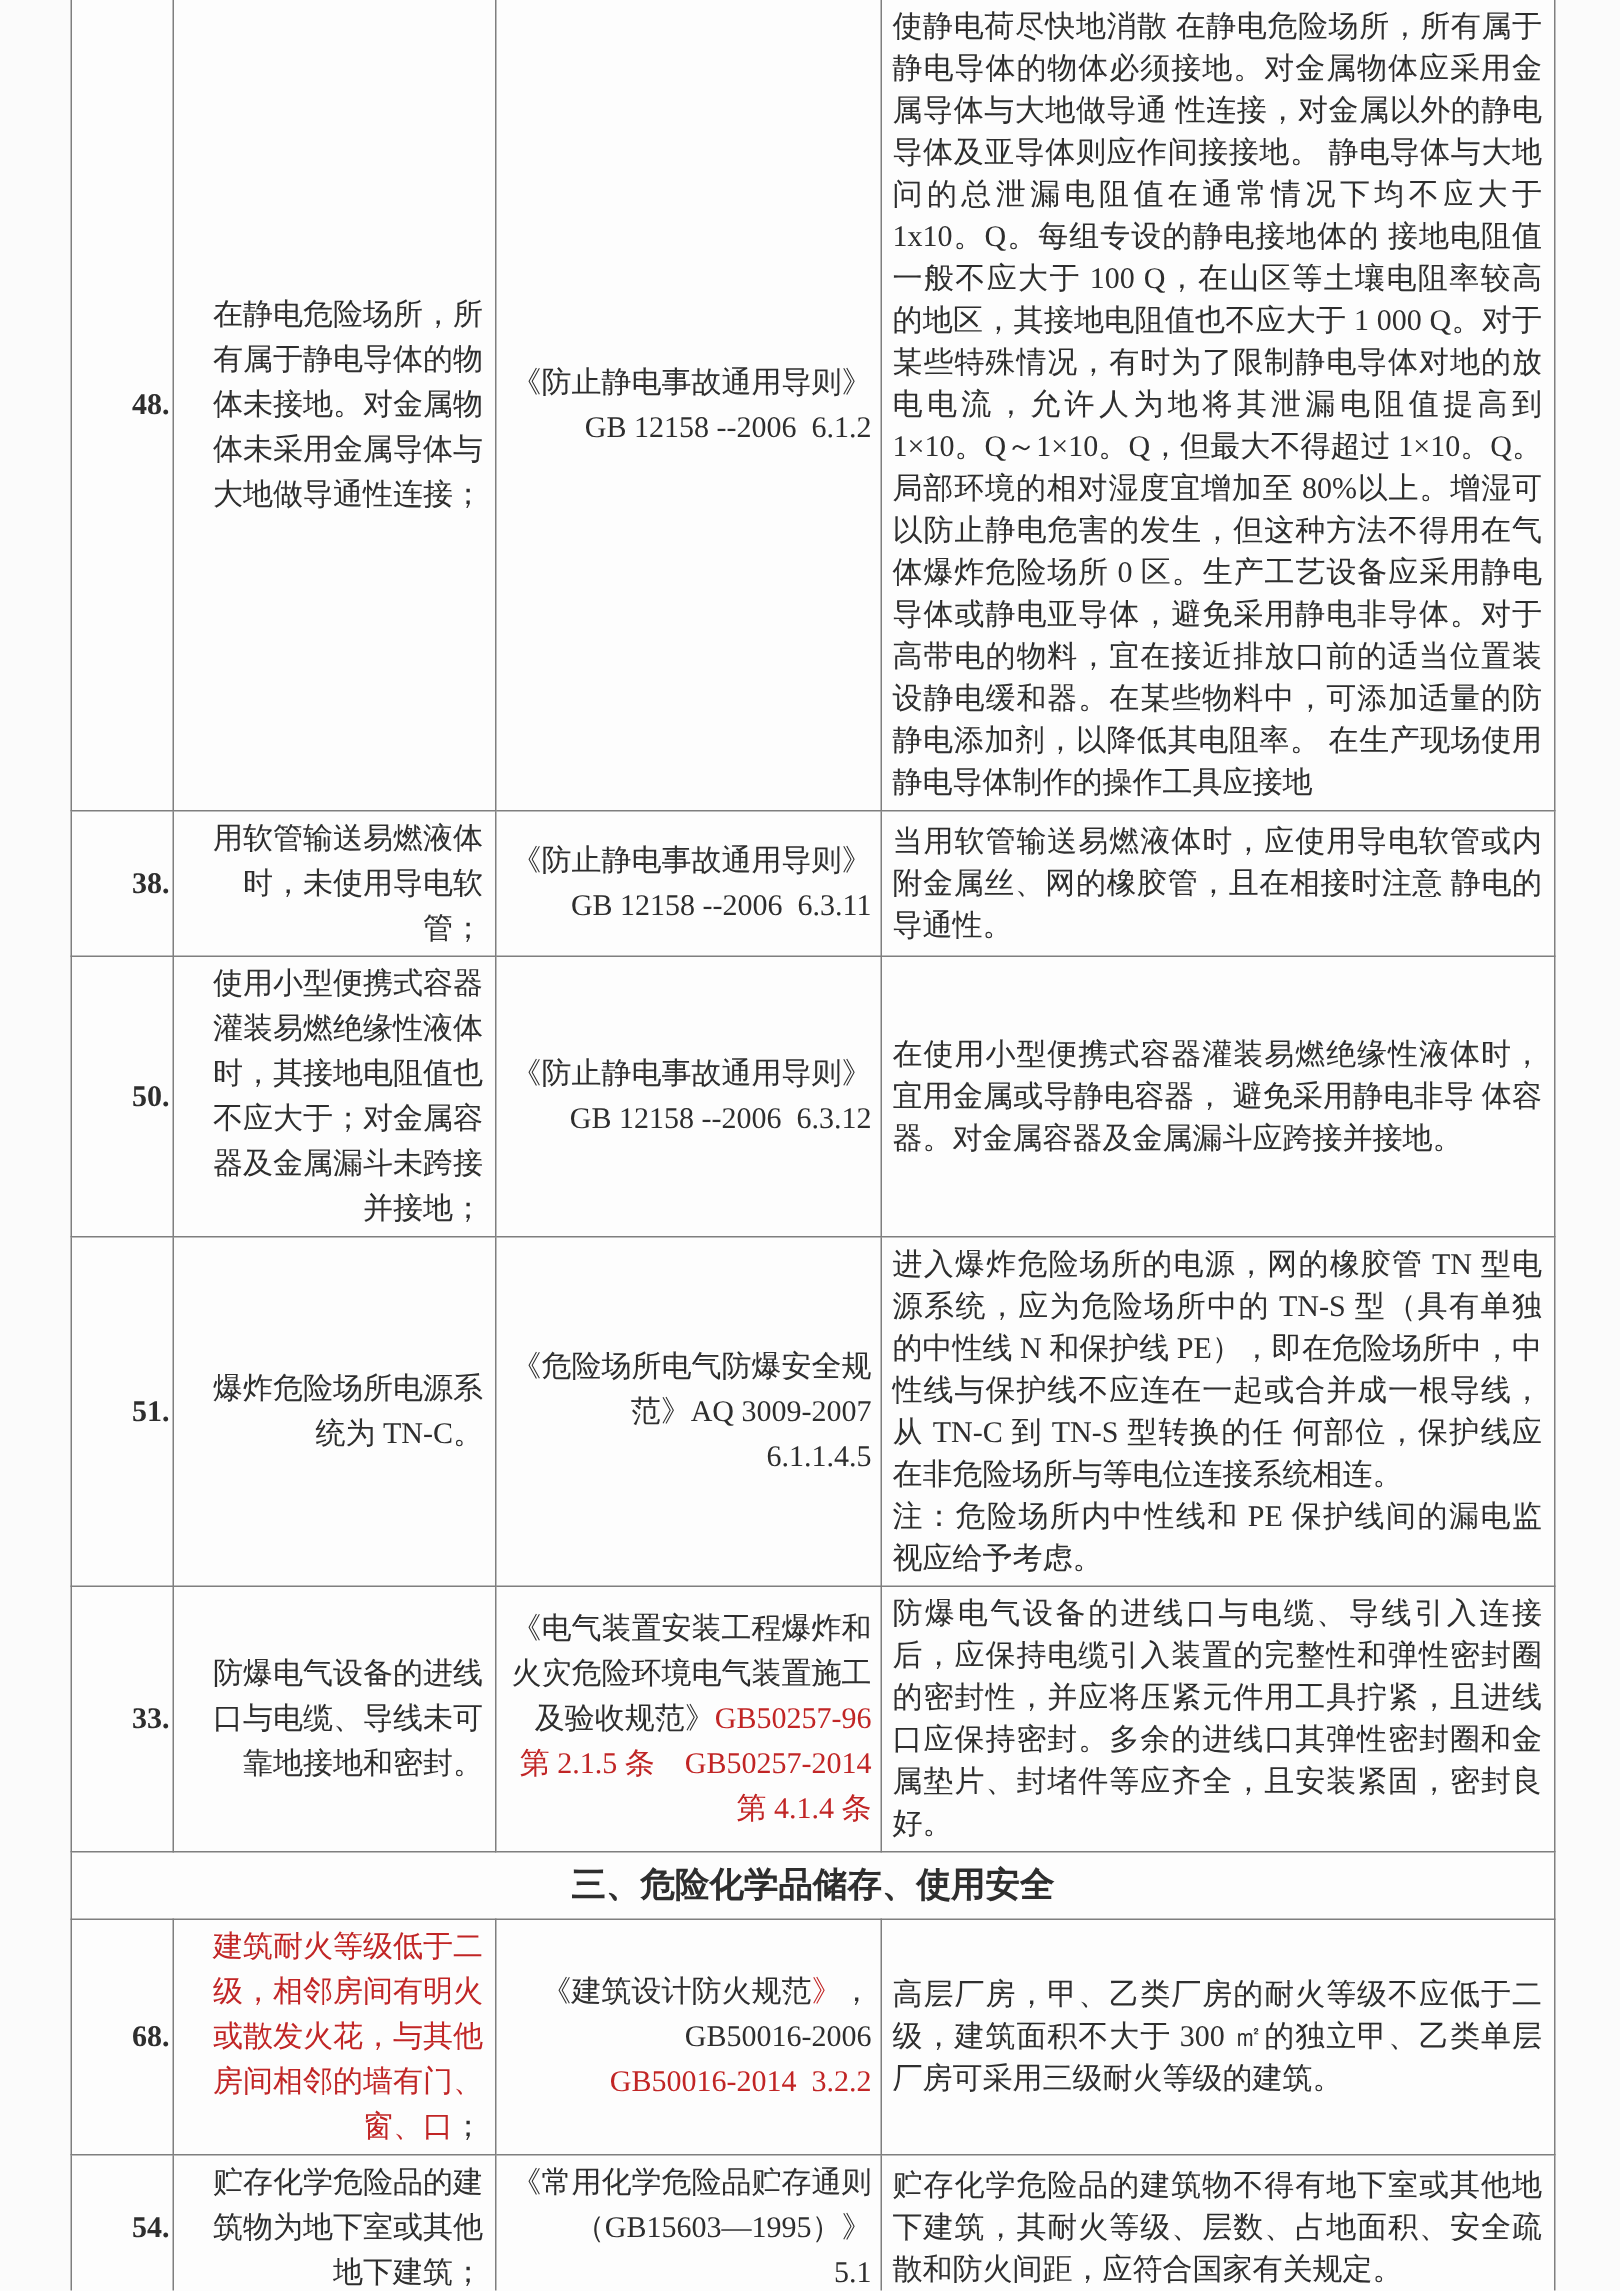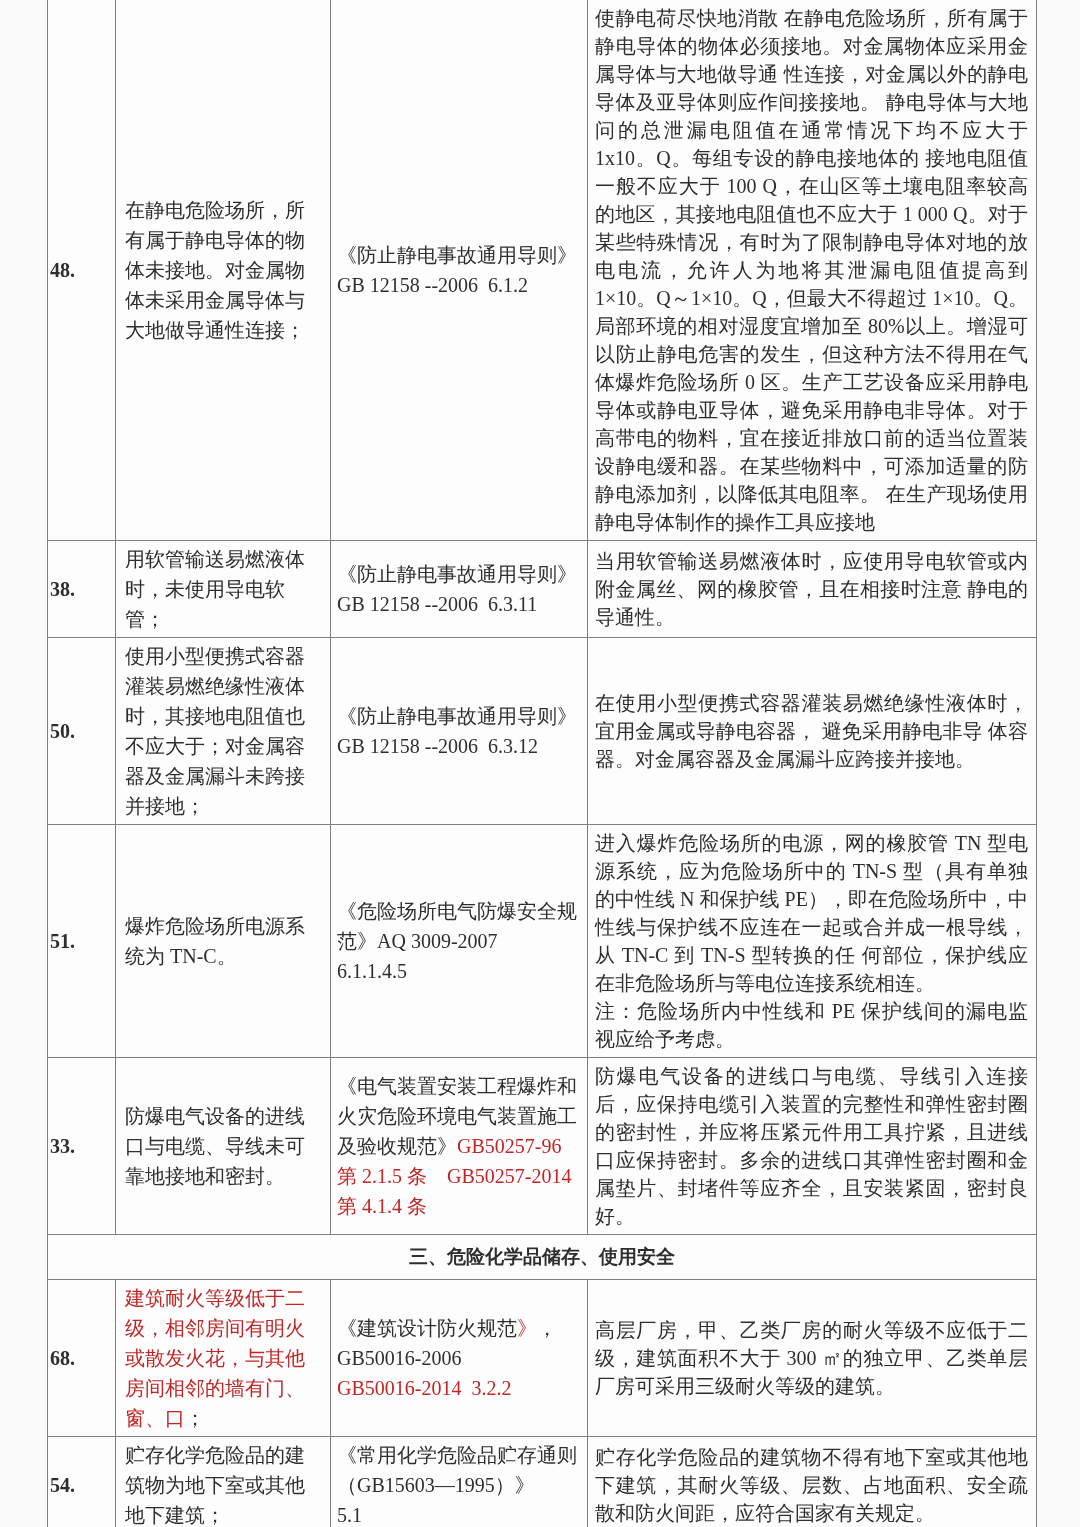--- a/index.html
+++ b/index.html
@@ -18,38 +18,39 @@
     table-layout:fixed;
     background:#fdfdfd;
   }
   .doc-table td{
     border:1px solid #7f7f7f;
     vertical-align:middle;
     font-size:20px;
     line-height:30px;
     padding:3px 8px;
     overflow:hidden;
+    text-align:right;
   }
   .doc-table tr:first-child td{border-top:none;}
   td.num-cell{
-    text-align:left;
+    text-align:right;
     font-weight:bold;
     padding:3px 2px;
   }
   td.issue-cell{padding:3px 8px 3px 9px;}
   td.ref-cell{padding:3px 6px;line-height:30px;margin-left:39px;}
   td.req-cell{
     text-align:justify;
     line-height:28px;
     padding:4px 8px 4px 7px;
   }
   td.section-cell{
     text-align:center;
     font-weight:bold;
-    font-size:19px;
+    font-size:23px;
     padding:6px 4px;
   }
   .seg{white-space:pre-wrap;}
   .seg.red{color:#c12525;}
 </style>
 </head>
 <body>
 
 <table class="doc-table">
   <colgroup>

